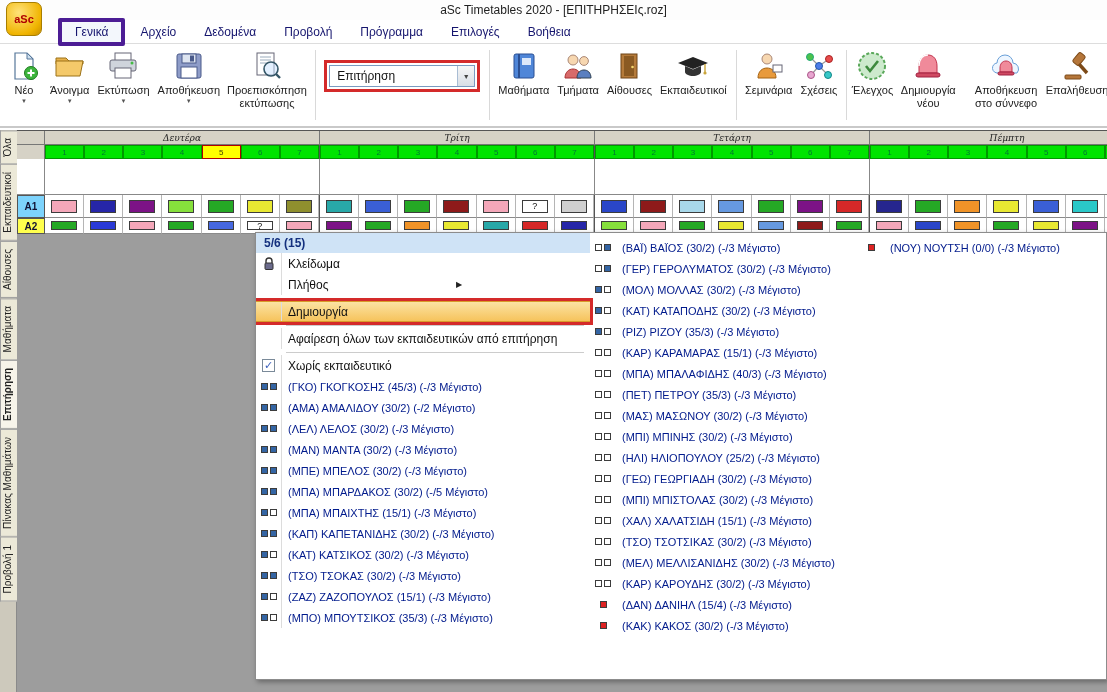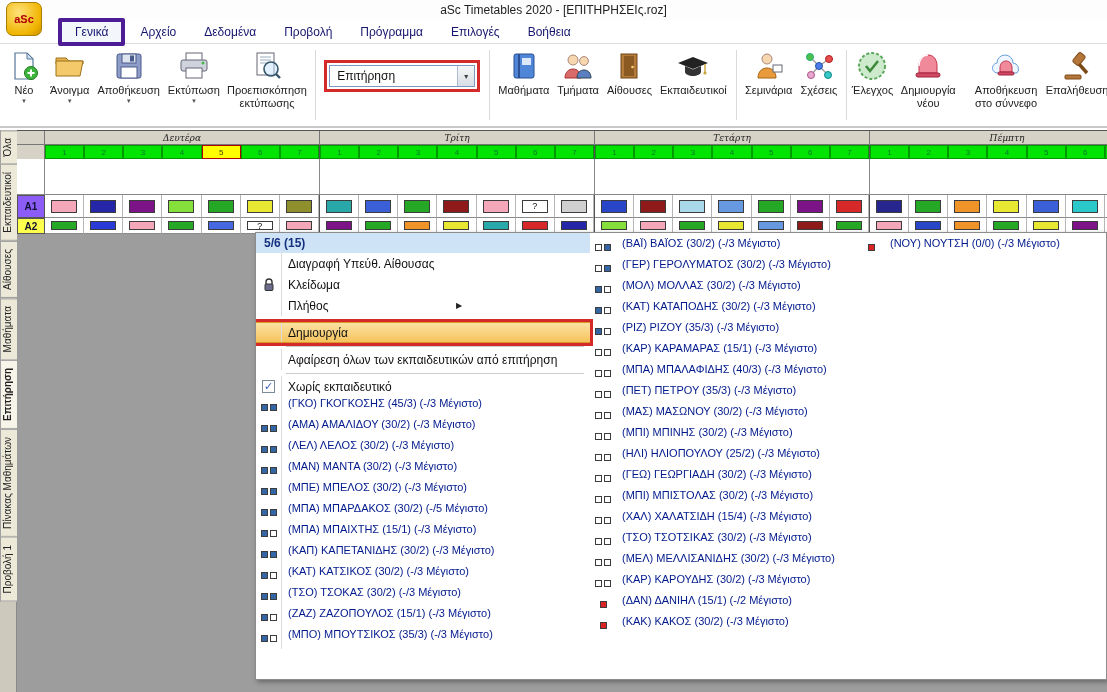--- a/index.html
+++ b/index.html
@@ -72,21 +72,21 @@
   .ctx-item{height:21px;display:flex;align-items:center;position:relative;cursor:default;flex:0 0 auto}
   .ctx-icon{width:26px;flex:0 0 26px;align-self:stretch;display:flex;align-items:center;justify-content:center}
   .ctx-col1 .ctx-icon,.ctx-col1 .t-icon{border-right:1px solid #dcdcdc}
   .ctx-label{padding-left:6px;color:#111;font-size:12px;white-space:nowrap}
   .ctx-item.highlighted{background:linear-gradient(#fbe3a3,#f6c35c);border-top:1px solid #d89b2a;border-bottom:1px solid #d89b2a}
   .ctx-item.annotated{outline:3px solid #d42a2a;outline-offset:0}
   .ctx-arrow{position:absolute;left:200px;font-size:8px;color:#222}
   .ctx-sep{height:6px;display:flex;align-items:center;flex:0 0 auto}
   .ctx-sep::after{content:"";flex:1;height:1px;background:#ccc;margin-left:30px;margin-right:6px}
   .checkbox{width:13px;height:13px;border:1px solid #7a8a99;background:#fff;display:flex;align-items:center;justify-content:center;font-size:11px;color:#3a5fbc;line-height:1}
-  .teacher{height:21px;display:flex;cursor:default;flex:0 0 auto}
+  .teacher{height:21px;display:flex;align-items:center;cursor:default;flex:0 0 auto}
   .t-icon{width:26px;flex:0 0 26px;align-self:stretch;display:flex;align-items:center;justify-content:center;gap:2px}
   .t-label{padding-left:6px;color:#001a8c;font-size:11px;white-space:nowrap}
   .sq{width:7px;height:7px;border:1px solid #3c3c3c;display:inline-block}
 </style>
 </head>
 <body>
 
 <div class="logo">aSc</div>
 
 <div class="titlebar">
@@ -122,40 +122,40 @@
           <svg width="32" height="30" viewBox="0 0 32 30">
             <path d="M2 7h10l3 3h14v3H2z" fill="#e8b24c" stroke="#9c7218"></path>
             <path d="M2 10h27l-3 15H2z" fill="#f4c96a" stroke="#9c7218"></path>
           </svg>
         </span>
         <span class="tlabel">Άνοιγμα</span>
         <span class="tb-caret">▼</span>
       </div>
       <div class="tb-btn">
         <span class="ticon">
+          <svg width="32" height="30" viewBox="0 0 32 30">
+            <rect x="8" y="2" width="16" height="8" fill="#fff" stroke="#667"></rect>
+            <rect x="3" y="9" width="26" height="11" rx="2" fill="#cfd4dc" stroke="#667"></rect>
+            <rect x="8" y="17" width="16" height="10" fill="#fff" stroke="#667"></rect>
+            <circle cx="25" cy="12" r="1.5" fill="#44bb44"></circle>
+          </svg>
+        </span>
+        <span class="tlabel">Εκτύπωση</span>
+        <span class="tb-caret">▼</span>
+      </div>
+      <div class="tb-btn">
+        <span class="ticon">
           <svg width="30" height="30" viewBox="0 0 30 30">
             <rect x="3" y="3" width="24" height="24" rx="2" fill="#8e9cc8" stroke="#4a5a8a"></rect>
             <rect x="8" y="3" width="14" height="9" fill="#dde4f0" stroke="#4a5a8a"></rect>
             <rect x="16" y="4.5" width="4" height="6" fill="#4a5a8a"></rect>
             <rect x="7" y="16" width="16" height="11" fill="#fff" stroke="#4a5a8a"></rect>
           </svg>
         </span>
         <span class="tlabel">Αποθήκευση</span>
-        <span class="tb-caret">▼</span>
-      </div>
-      <div class="tb-btn">
-        <span class="ticon">
-          <svg width="32" height="30" viewBox="0 0 32 30">
-            <rect x="8" y="2" width="16" height="8" fill="#fff" stroke="#667"></rect>
-            <rect x="3" y="9" width="26" height="11" rx="2" fill="#cfd4dc" stroke="#667"></rect>
-            <rect x="8" y="17" width="16" height="10" fill="#fff" stroke="#667"></rect>
-            <circle cx="25" cy="12" r="1.5" fill="#44bb44"></circle>
-          </svg>
-        </span>
-        <span class="tlabel">Εκτύπωση</span>
         <span class="tb-caret">▼</span>
       </div>
       <div class="tb-btn">
         <span class="ticon">
           <svg width="30" height="30" viewBox="0 0 30 30">
             <rect x="5" y="2" width="17" height="22" fill="#fff" stroke="#667"></rect>
             <path d="M8 6h11M8 9h11M8 12h7" stroke="#9aabbc" stroke-width="1"></path>
             <circle cx="19" cy="18" r="7" fill="rgba(200,225,255,.5)" stroke="#335566" stroke-width="1.6"></circle>
             <path d="M24 23l4 4" stroke="#335566" stroke-width="2.4"></path>
           </svg>
@@ -346,21 +346,21 @@
           </div>
         </div>
         <div class="row blank-row">
           <div class="blank-label"></div>
           <div class="blank-cell"></div>
           <div class="blank-cell"></div>
           <div class="blank-cell"></div>
           <div class="blank-cell"></div>
         </div>
         <div class="row a-row row-a1">
-          <div class="a-label" style="background: #8b5cf6;">A1</div>
+          <div class="a-label" style="background: #7dd3fc;">A1</div>
           <div class="day-group">
             <div class="ccell">
               <div class="cblock" style="background: rgb(244, 167, 185);"></div>
             </div>
             <div class="ccell">
               <div class="cblock" style="background: rgb(38, 38, 168);"></div>
             </div>
             <div class="ccell">
               <div class="cblock" style="background: rgb(124, 19, 134);"></div>
             </div>
@@ -539,24 +539,20 @@
           </div>
         </div>
       </div>
   </div>
 </div>
 
 <div class="ctx">
   <div class="ctx-col ctx-col1">
     <div class="ctx-header">5/6 (15)</div>
     <div>
-        <div class="ctx-item">
-          <div class="ctx-icon"></div>
-          <div class="ctx-label">Διαγραφή Υπεύθ. Αίθουσας</div>
-        </div>
         <div class="ctx-item">
           <div class="ctx-icon">
             <svg width="12" height="14" viewBox="0 0 12 14">
               <path d="M3 6V4a3 3 0 016 0v2" fill="none" stroke="#333" stroke-width="1.4"></path>
               <rect x="2" y="6" width="8" height="6.5" rx="1" fill="#6b6b8c" stroke="#333"></rect>
             </svg>
           </div>
           <div class="ctx-label">Κλείδωμα</div>
         </div>
         <div class="ctx-item">
@@ -586,21 +582,21 @@
             <span class="sq" style="background: rgb(52, 101, 164);"></span>
             <span class="sq" style="background: rgb(52, 101, 164);"></span>
           </div>
           <div class="t-label">(ΓΚΟ) ΓΚΟΓΚΟΣΗΣ (45/3) (-/3 Μέγιστο)</div>
         </div>
         <div class="teacher">
           <div class="t-icon">
             <span class="sq" style="background: rgb(52, 101, 164);"></span>
             <span class="sq" style="background: rgb(52, 101, 164);"></span>
           </div>
-          <div class="t-label">(ΑΜΑ) ΑΜΑΛΙΔΟΥ (30/2) (-/3 Μέγιστο)</div>
+          <div class="t-label">(ΑΜΑ) ΑΜΑΛΙΔΟΥ (30/2) (-/2 Μέγιστο)</div>
         </div>
         <div class="teacher">
           <div class="t-icon">
             <span class="sq" style="background: rgb(52, 101, 164);"></span>
             <span class="sq" style="background: rgb(52, 101, 164);"></span>
           </div>
           <div class="t-label">(ΛΕΛ) ΛΕΛΟΣ (30/2) (-/3 Μέγιστο)</div>
         </div>
         <div class="teacher">
           <div class="t-icon">
@@ -757,21 +753,21 @@
           <span class="sq" style="background: rgb(255, 255, 255);"></span>
           <span class="sq" style="background: rgb(255, 255, 255);"></span>
         </div>
         <div class="t-label">(ΜΠΙ) ΜΠΙΣΤΟΛΑΣ (30/2) (-/3 Μέγιστο)</div>
       </div>
       <div class="teacher">
         <div class="t-icon">
           <span class="sq" style="background: rgb(255, 255, 255);"></span>
           <span class="sq" style="background: rgb(255, 255, 255);"></span>
         </div>
-        <div class="t-label">(ΧΑΛ) ΧΑΛΑΤΣΙΔΗ (15/4) (-/3 Μέγιστο)</div>
+        <div class="t-label">(ΧΑΛ) ΧΑΛΑΤΣΙΔΗ (15/1) (-/3 Μέγιστο)</div>
       </div>
       <div class="teacher">
         <div class="t-icon">
           <span class="sq" style="background: rgb(255, 255, 255);"></span>
           <span class="sq" style="background: rgb(255, 255, 255);"></span>
         </div>
         <div class="t-label">(ΤΣΟ) ΤΣΟΤΣΙΚΑΣ (30/2) (-/3 Μέγιστο)</div>
       </div>
       <div class="teacher">
         <div class="t-icon">
@@ -784,21 +780,21 @@
         <div class="t-icon">
           <span class="sq" style="background: rgb(255, 255, 255);"></span>
           <span class="sq" style="background: rgb(255, 255, 255);"></span>
         </div>
         <div class="t-label">(ΚΑΡ) ΚΑΡΟΥΔΗΣ (30/2) (-/3 Μέγιστο)</div>
       </div>
       <div class="teacher">
         <div class="t-icon">
           <span class="sq" style="background: rgb(221, 34, 34);"></span>
         </div>
-        <div class="t-label">(ΔΑΝ) ΔΑΝΙΗΛ (15/1) (-/2 Μέγιστο)</div>
+        <div class="t-label">(ΔΑΝ) ΔΑΝΙΗΛ (15/4) (-/3 Μέγιστο)</div>
       </div>
       <div class="teacher">
         <div class="t-icon">
           <span class="sq" style="background: rgb(221, 34, 34);"></span>
         </div>
         <div class="t-label">(ΚΑΚ) ΚΑΚΟΣ (30/2) (-/3 Μέγιστο)</div>
       </div>
     </div>
   <div class="ctx-col ctx-col3">
       <div class="teacher">

